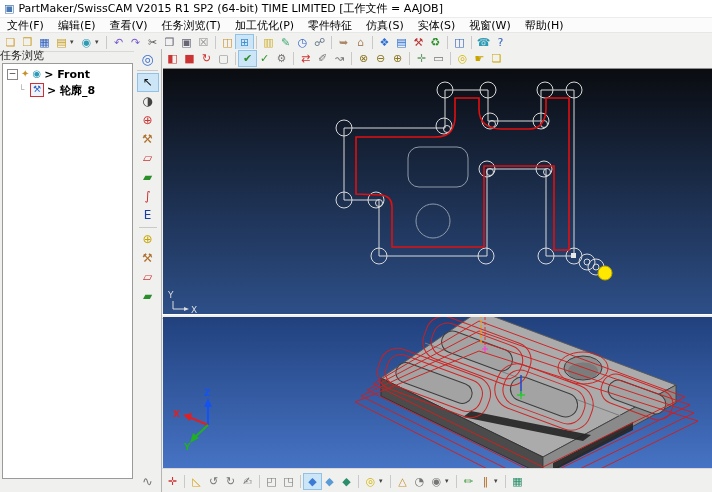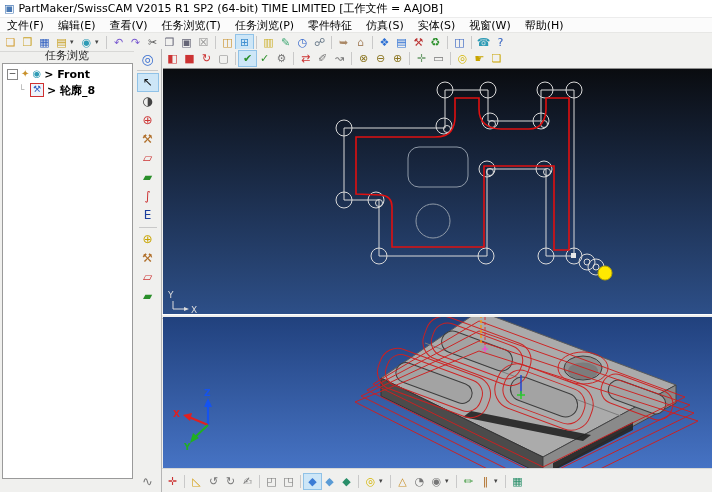--- a/index.html
+++ b/index.html
@@ -10,21 +10,21 @@
   .title-text{font-size:11px;white-space:nowrap}
   .menubar{height:14px;background:#fbfbfb;display:flex;align-items:center}
   .menu-item{padding:0 7px;font-size:11px;white-space:nowrap;cursor:default}
   .maintb{height:18px;background:#f1f1ef;border-top:1px solid #e7e7e5;border-bottom:1px solid #d8d8d6;display:flex;align-items:center;padding-left:2px}
   .tbi{width:17px;height:15px;line-height:15px;text-align:center;font-size:11px;display:inline-block;cursor:default}
   .tbi.sel{background:#cde6f7;outline:1px solid #90c2e7}
   .tbsep{width:1px;height:13px;background:#c9c9c9;margin:0 3px;display:inline-block}
   .dd{font-size:7px;width:8px;color:#444;display:inline-block}
   .content{position:absolute;top:49px;left:0;right:0;bottom:0;display:flex}
   .taskpanel{width:134px;display:flex;flex-direction:column}
-  .tp-header{height:14px;line-height:14px;text-align:center;color:#222}
+  .tp-header{height:14px;line-height:14px;color:#222}
   .tp-box{flex:1;background:#fff;border:1px solid #9a9a9a;margin:0 1px 13px 2px;padding-top:2px;font-weight:bold}
   .trow{display:flex;align-items:center;height:16px;gap:3px;padding-left:4px;white-space:nowrap}
   .expander{width:9px;height:9px;border:1px solid #888;background:#fff;font-size:9px;line-height:7px;text-align:center;color:#333;font-weight:normal}
   .branch{color:#aaa;font-size:9px;width:8px;font-weight:normal}
   .nico{font-size:10px;line-height:12px}
   .feat-icon{border:1px solid #d03030;width:12px;height:12px;line-height:11px;text-align:center;font-size:9px;color:#2f5fc0;background:#eef4fb}
   .iconcol{width:27px;background:#f0f0ee;position:relative}
   .lt-top{display:block;width:22px;height:18px;line-height:18px;text-align:center;font-size:14px;margin:1px auto;color:#3a6fd0}
   .lt-sep{height:1px;background:#c9c9c9;margin:2px 3px}
   .lticons{display:flex;flex-direction:column;align-items:center}
@@ -45,21 +45,21 @@
 <div class="titlebar">
   <span class="appicon">▣</span>
   <span class="title-text">PartMaker/SwissCAM V2015 R1 SP2 (64-bit) TIME LIMITED [工作文件 = AAJOB]</span>
 </div>
 
 <div class="menubar">
     <span class="menu-item">文件(F)</span>
     <span class="menu-item">编辑(E)</span>
     <span class="menu-item">查看(V)</span>
     <span class="menu-item">任务浏览(T)</span>
-    <span class="menu-item">任务浏览(P)</span>
+    <span class="menu-item">加工优化(P)</span>
     <span class="menu-item">零件特征</span>
     <span class="menu-item">仿真(S)</span>
     <span class="menu-item">实体(S)</span>
     <span class="menu-item">视窗(W)</span>
     <span class="menu-item">帮助(H)</span>
   </div>
 
 <div class="maintb">
     <span class="tbi" style="color: rgb(210, 154, 43);">❏</span>
     <span class="tbi" style="color: rgb(201, 162, 39);">❒</span>

